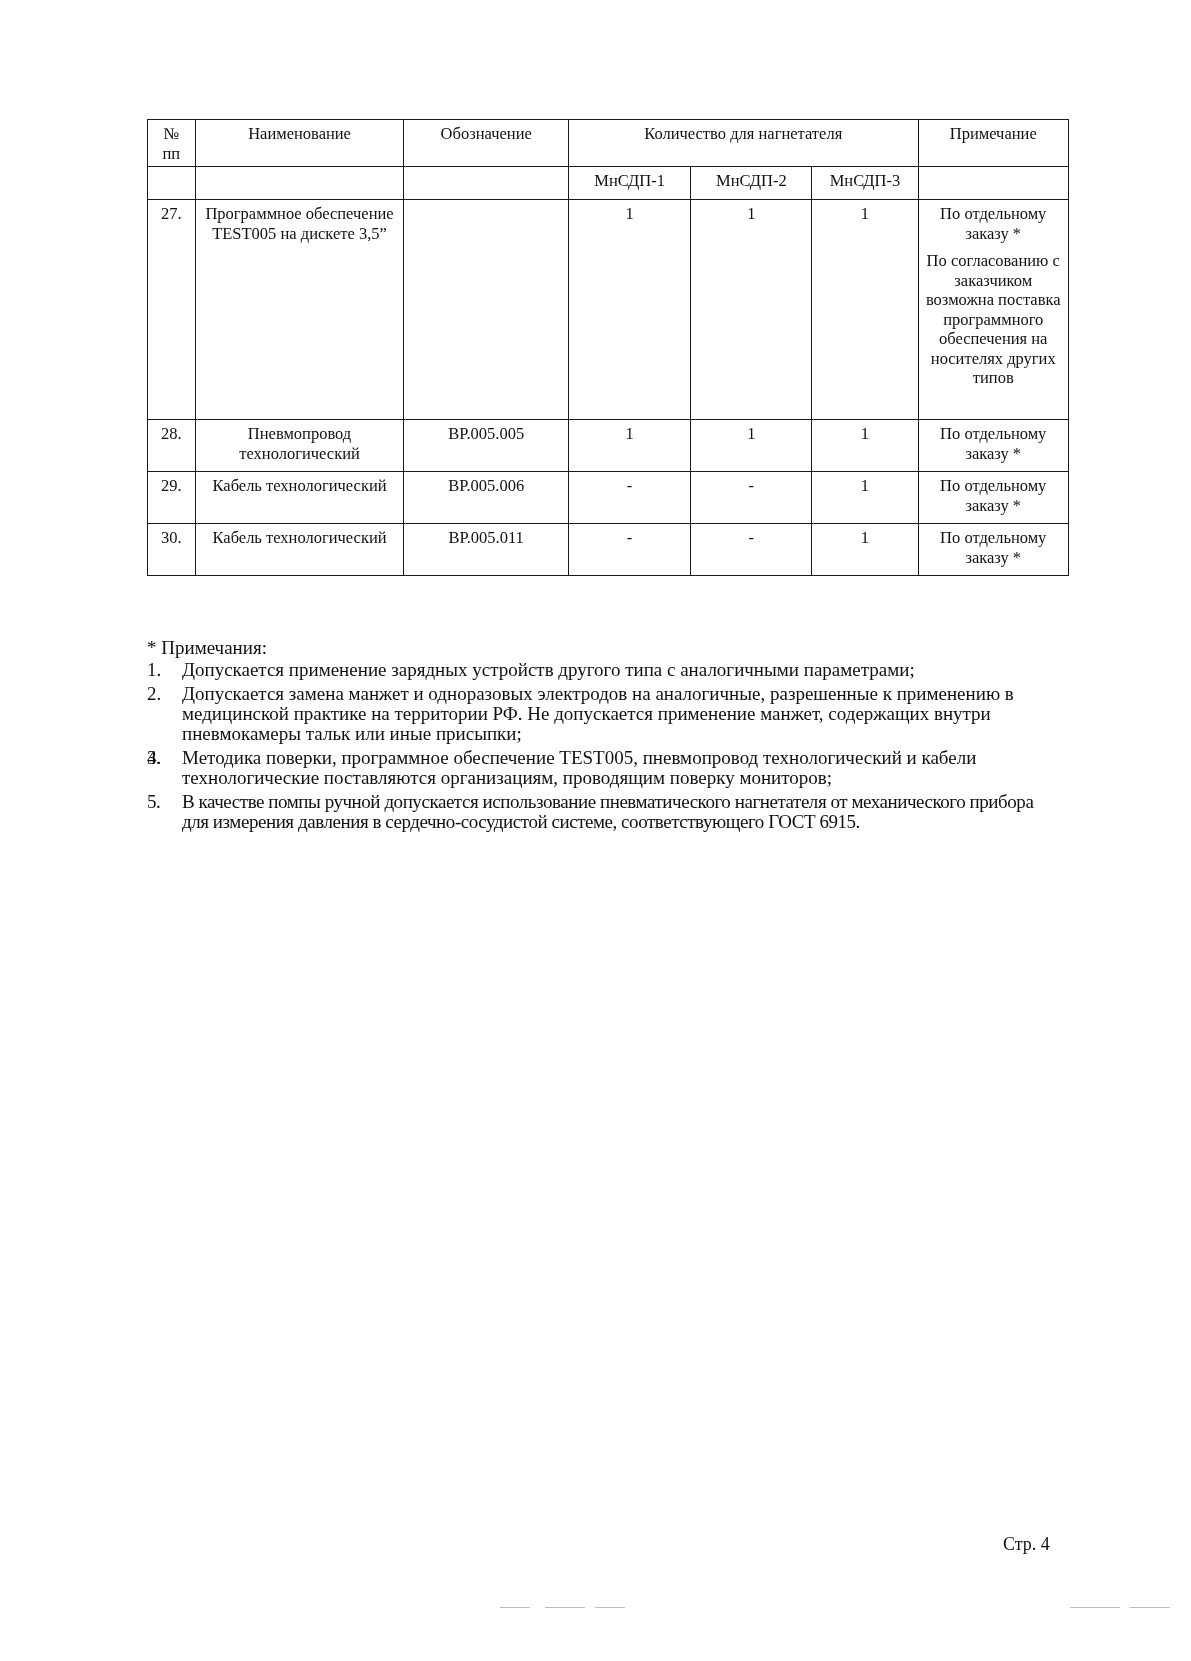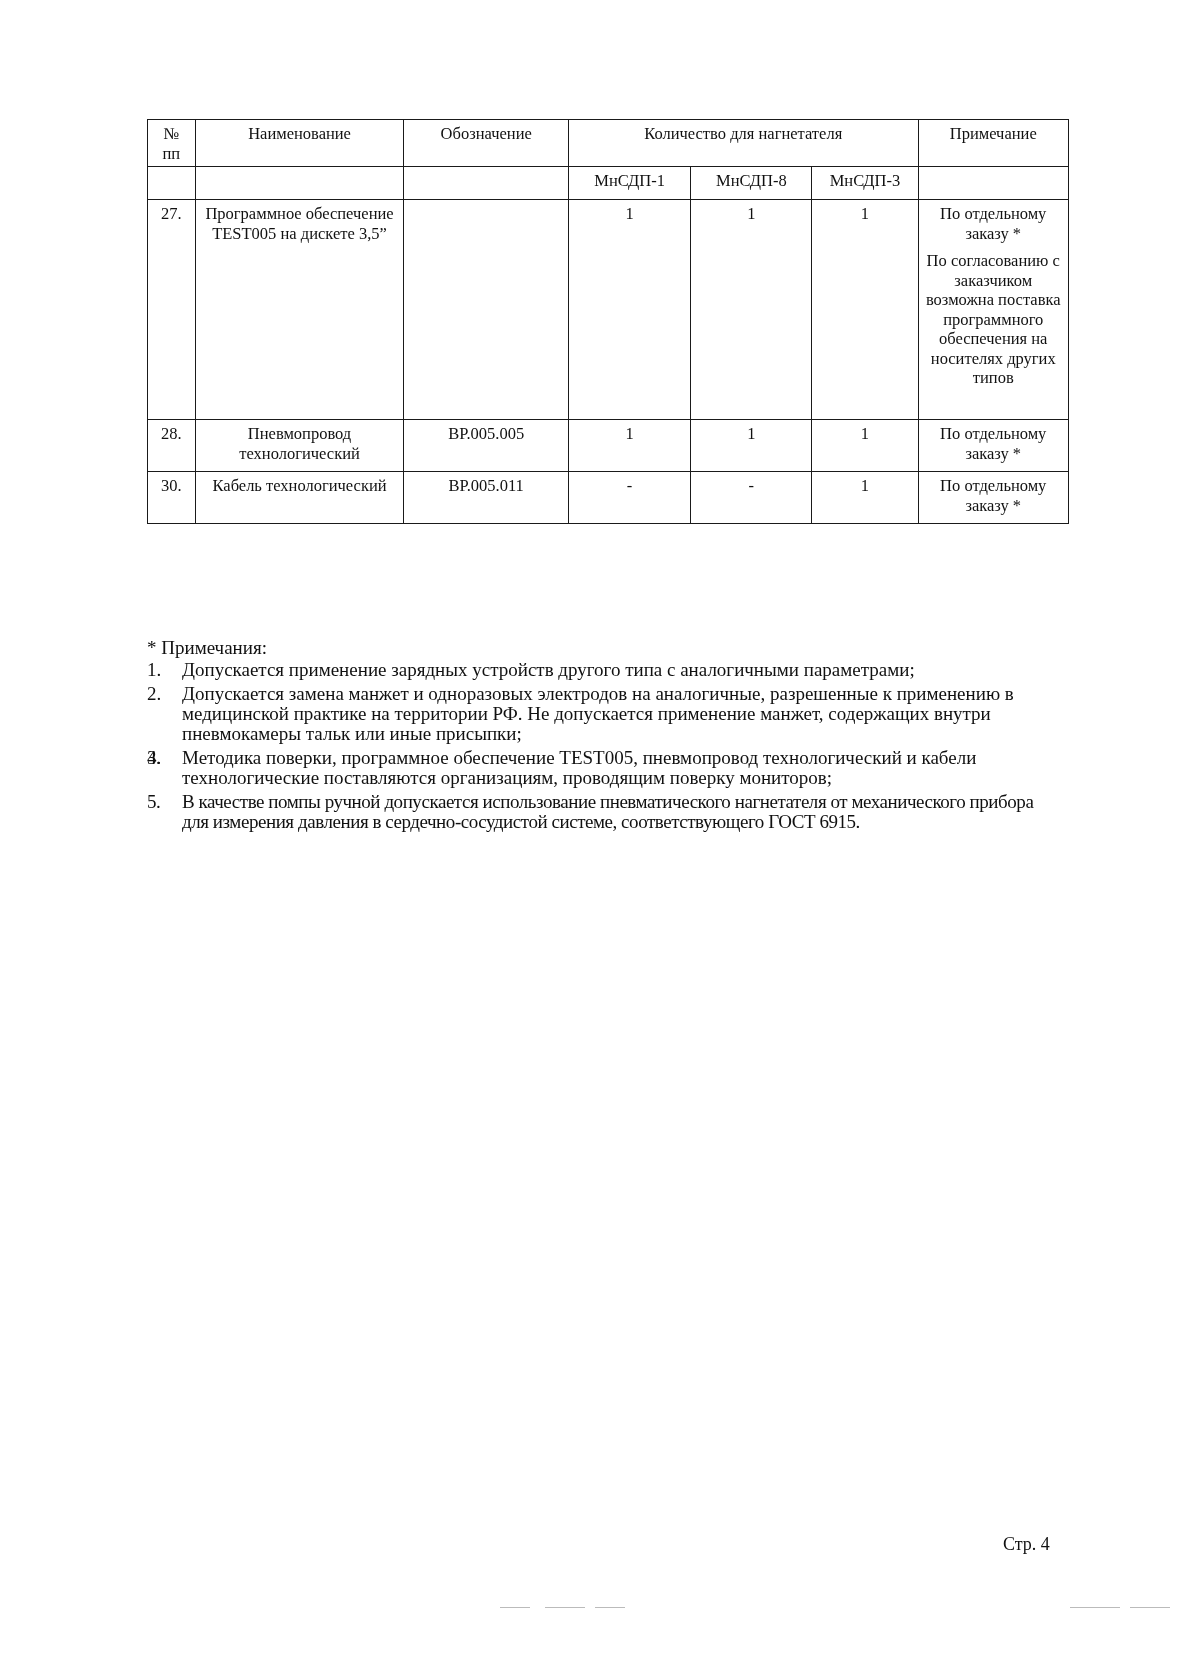--- a/index.html
+++ b/index.html
@@ -71,21 +71,21 @@
       <td>Наименование</td>
       <td>Обозначение</td>
       <td colspan="3">Количество для нагнетателя</td>
       <td>Примечание</td>
     </tr>
     <tr class="hdr2">
       <td></td>
       <td></td>
       <td></td>
       <td>МнСДП-1</td>
-      <td>МнСДП-8</td>
+      <td>МнСДП-2</td>
       <td>МнСДП-3</td>
       <td></td>
     </tr>
 
     <tr class="r27">
       <td>27.</td>
       <td>Программное обеспечение TEST005 на дискете 3,5”</td>
       <td></td>
       <td class="c-q">1</td>
       <td class="c-q">1</td>
@@ -99,20 +99,29 @@
     <tr class="r28">
       <td>28.</td>
       <td>Пневмопровод технологический</td>
       <td>ВР.005.005</td>
       <td class="c-q">1</td>
       <td class="c-q">1</td>
       <td class="c-q">1</td>
       <td>По отдельному заказу *</td>
     </tr>
 
+    <tr class="r29">
+      <td>29.</td>
+      <td>Кабель технологический</td>
+      <td>ВР.005.006</td>
+      <td class="c-q">-</td>
+      <td class="c-q">-</td>
+      <td class="c-q">1</td>
+      <td>По отдельному заказу *</td>
+    </tr>
 
     <tr class="r30">
       <td>30.</td>
       <td>Кабель технологический</td>
       <td>ВР.005.011</td>
       <td class="c-q">-</td>
       <td class="c-q">-</td>
       <td class="c-q">1</td>
       <td>По отдельному заказу *</td>
     </tr>

